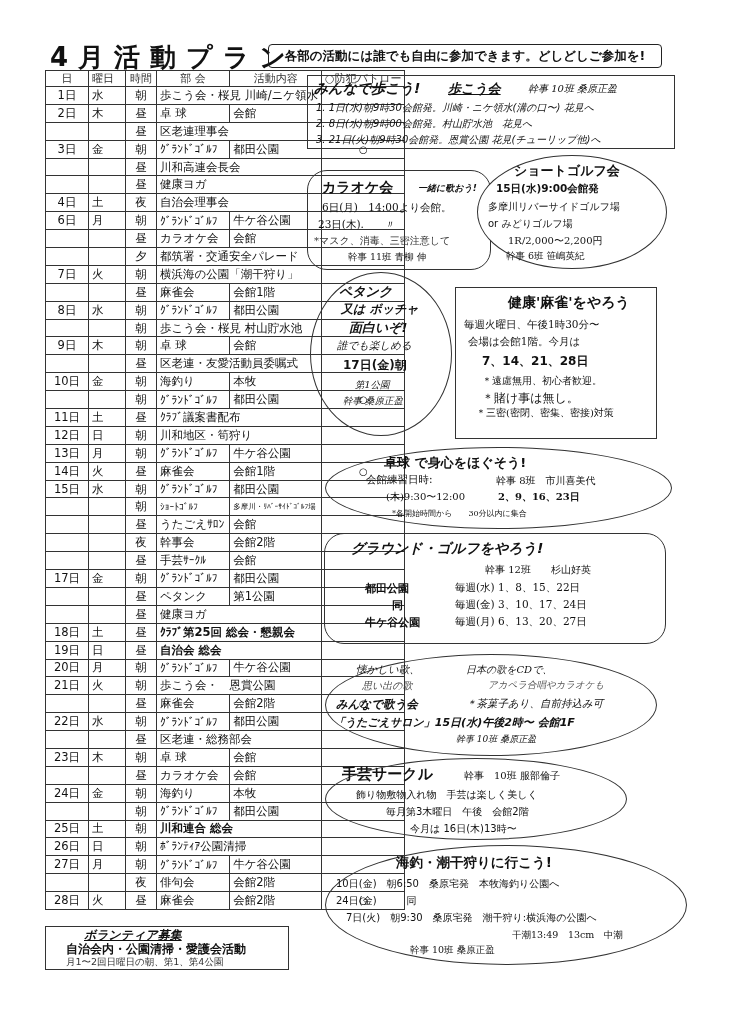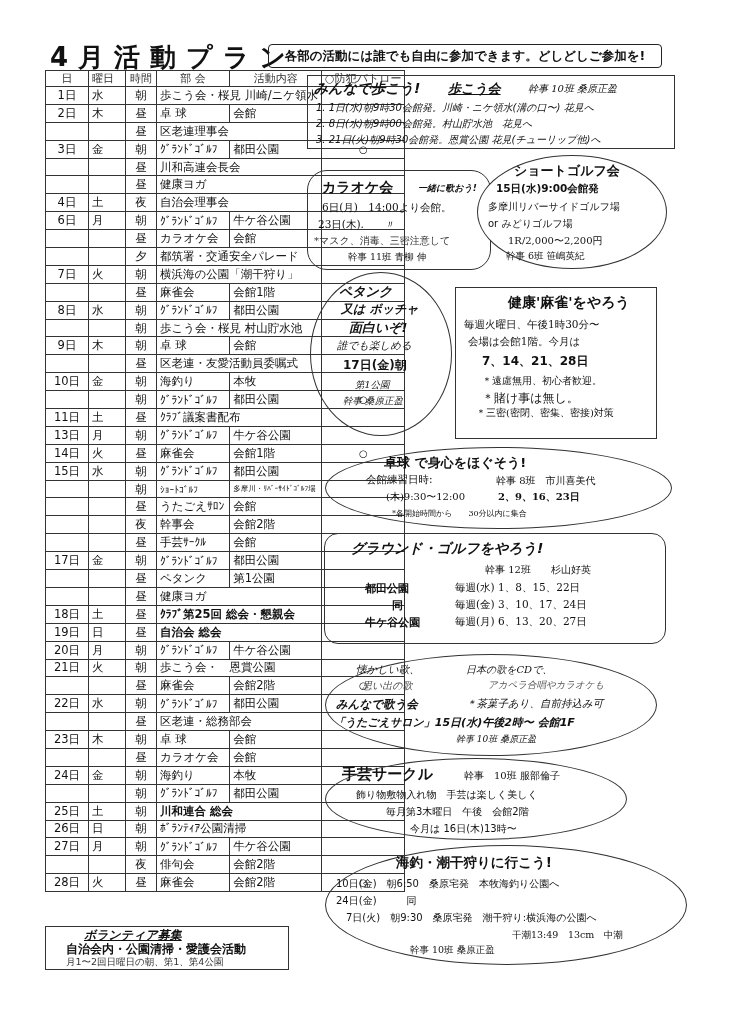--- a/index.html
+++ b/index.html
@@ -23,21 +23,21 @@
   .vol .m{position:absolute;left:20px;top:14px;font-weight:bold;font-size:12px;}
   .vol .s{position:absolute;left:20px;top:29px;font-size:9.5px;color:#333;}
   .box{position:absolute;border:1.5px solid #333;}
   .txt{position:absolute;white-space:nowrap;}
   .walk{left:307px;top:75px;width:366px;height:72px;}
   .karaoke{left:307px;top:170px;width:182px;height:98px;border-radius:20px;}
   .short{left:477px;top:155px;width:188px;height:112px;border-radius:50%;background:#fff;}
   .petanque{left:310px;top:272px;width:140px;height:162px;border-radius:50%;}
   .mahjong{left:455px;top:287px;width:200px;height:150px;}
   .pingpong{left:325px;top:447px;width:345px;height:80px;border-radius:50%;}
-  .ggolf{left:324px;top:533px;width:340px;height:109px;border-radius:14px;}
+  .ggolf{left:324px;top:533px;width:340px;height:109px;border-radius:20px;}
   .utagoe{left:325px;top:654px;width:330px;height:100px;border-radius:50%;}
   .craft{left:325px;top:758px;width:300px;height:80px;border-radius:50%;}
   .fishing{left:325px;top:845px;width:360px;height:118px;border-radius:50%;}
 </style>
 </head>
 <body>
 
 <div class="page-title">4月活動プラン</div>
 <div class="banner">各部の活動には誰でも自由に参加できます。どしどしご参加を!</div>
 
@@ -189,20 +189,27 @@
         <td class="c-patrol">○</td>
       </tr>
       <tr>
         <td class="c-day">11日</td>
         <td class="c-dow">土</td>
         <td class="c-time">昼</td>
         <td class="c-club" colspan="2">ｸﾗﾌﾞ議案書配布</td>
         <td class="c-patrol"></td>
       </tr>
       <tr>
+        <td class="c-day">12日</td>
+        <td class="c-dow">日</td>
+        <td class="c-time">朝</td>
+        <td class="c-club" colspan="2">川和地区・筍狩り</td>
+        <td class="c-patrol"></td>
+      </tr>
+      <tr>
         <td class="c-day">13日</td>
         <td class="c-dow">月</td>
         <td class="c-time">朝</td>
         <td class="c-club">ｸﾞﾗﾝﾄﾞｺﾞﾙﾌ</td>
         <td class="c-act">牛ケ谷公園</td>
         <td class="c-patrol"></td>
       </tr>
       <tr>
         <td class="c-day">14日</td>
         <td class="c-dow">火</td>

